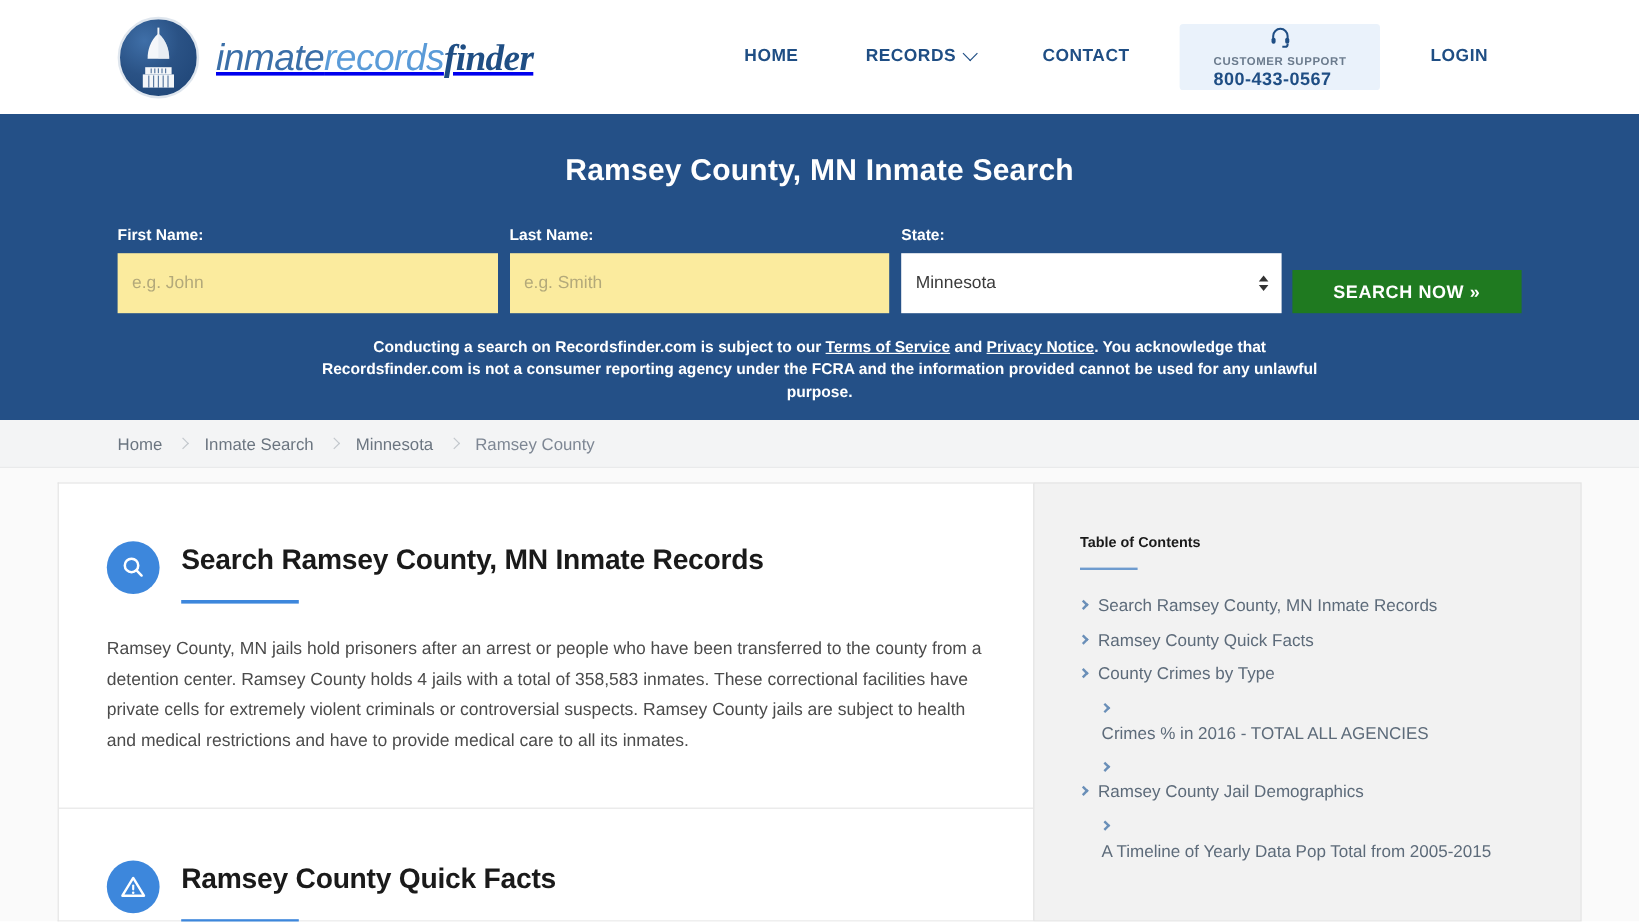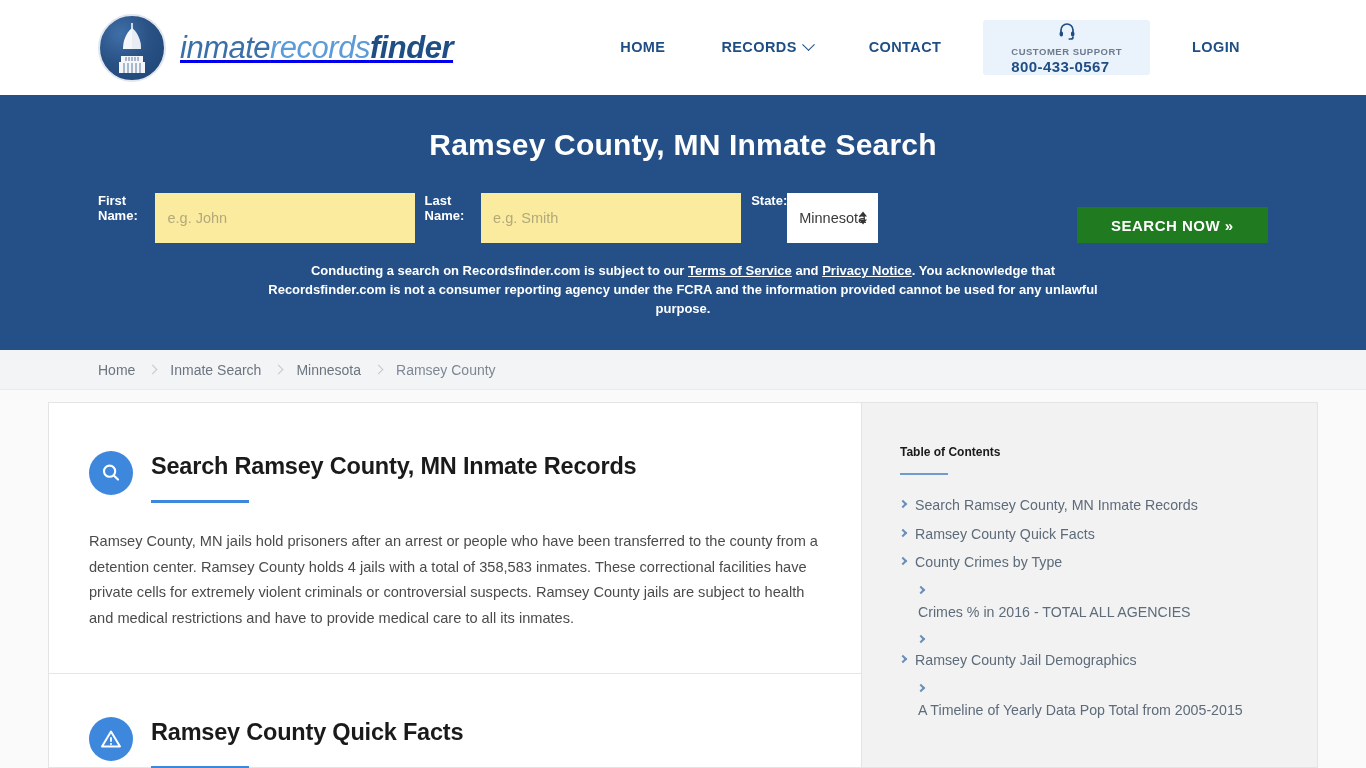--- a/index.html
+++ b/index.html
@@ -37,21 +37,21 @@
   }
   .logo-mark svg { position: absolute; left: 0; top: 0; }
   .brand-text {
     font-size: 31px;
     font-style: italic;
     letter-spacing: -0.5px;
     white-space: nowrap;
   }
   .brand-text .t1 { color: #3b6fa8; font-weight: 400; }
   .brand-text .t2 { color: #5a9bd8; font-weight: 400; }
-  .brand-text .t3 { color: #1f4e84; font-weight: 700; }
+  .brand-text .t3 { color: #1f4e84; font-weight: 700; font-family: Liberation Serif, serif; }
 
   .nav {
     margin-left: auto;
     display: flex;
     align-items: center;
     gap: 0;
   }
   .nav a {
     color: #1f4e84;
     font-size: 14.5px;
@@ -99,32 +99,32 @@
 
   
   .hero {
     background: #245087;
     padding: 0 98px 26px;
     height: 255px;
   }
   .hero-title {
     text-align: center;
     color: #ffffff;
-    font-size: 30px;
+    font-size: 25px;
     font-weight: 700;
     padding-top: 33px;
     letter-spacing: 0.2px;
   }
   .search-row {
     display: flex;
     align-items: flex-end;
     gap: 0;
     margin-top: 31px;
   }
-  .field { display: flex; flex-direction: row; }
+  .field { display: flex; flex-direction: column; }
   .field-label {
     color: #ffffff;
     font-size: 13px;
     font-weight: 700;
     margin-bottom: 8px;
   }
   .field input, .field select {
     height: 50px;
     border: none;
     font-size: 14.5px;

